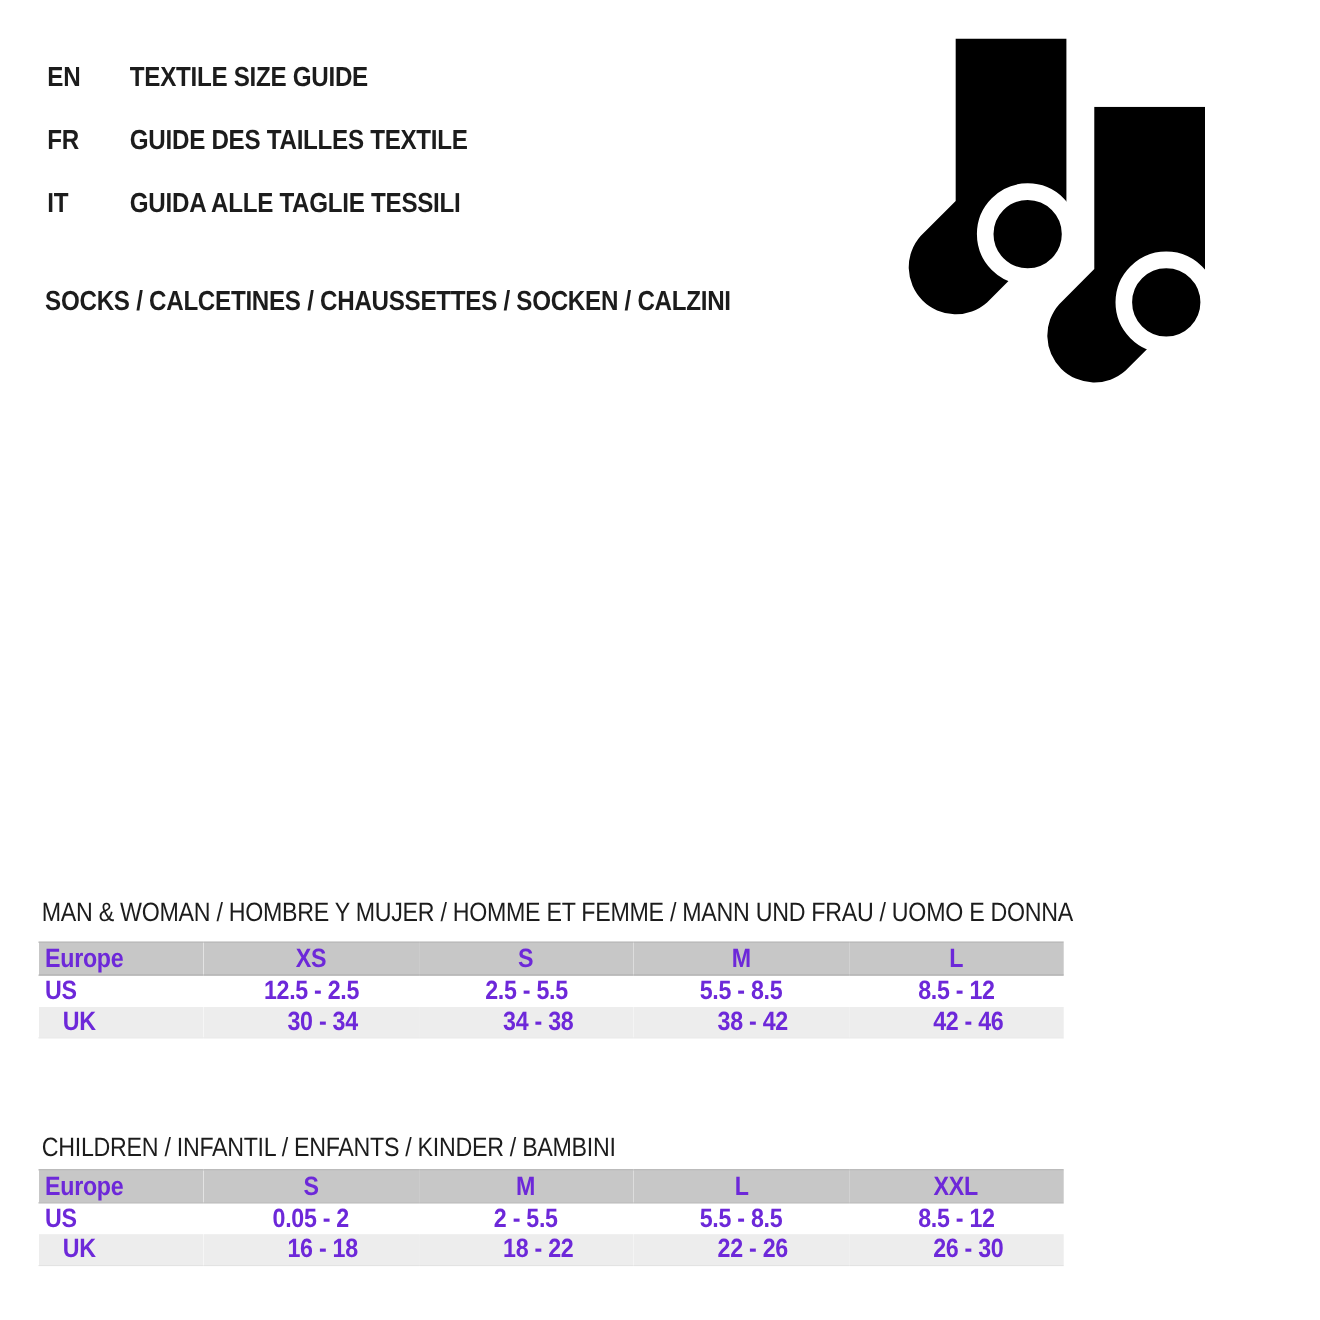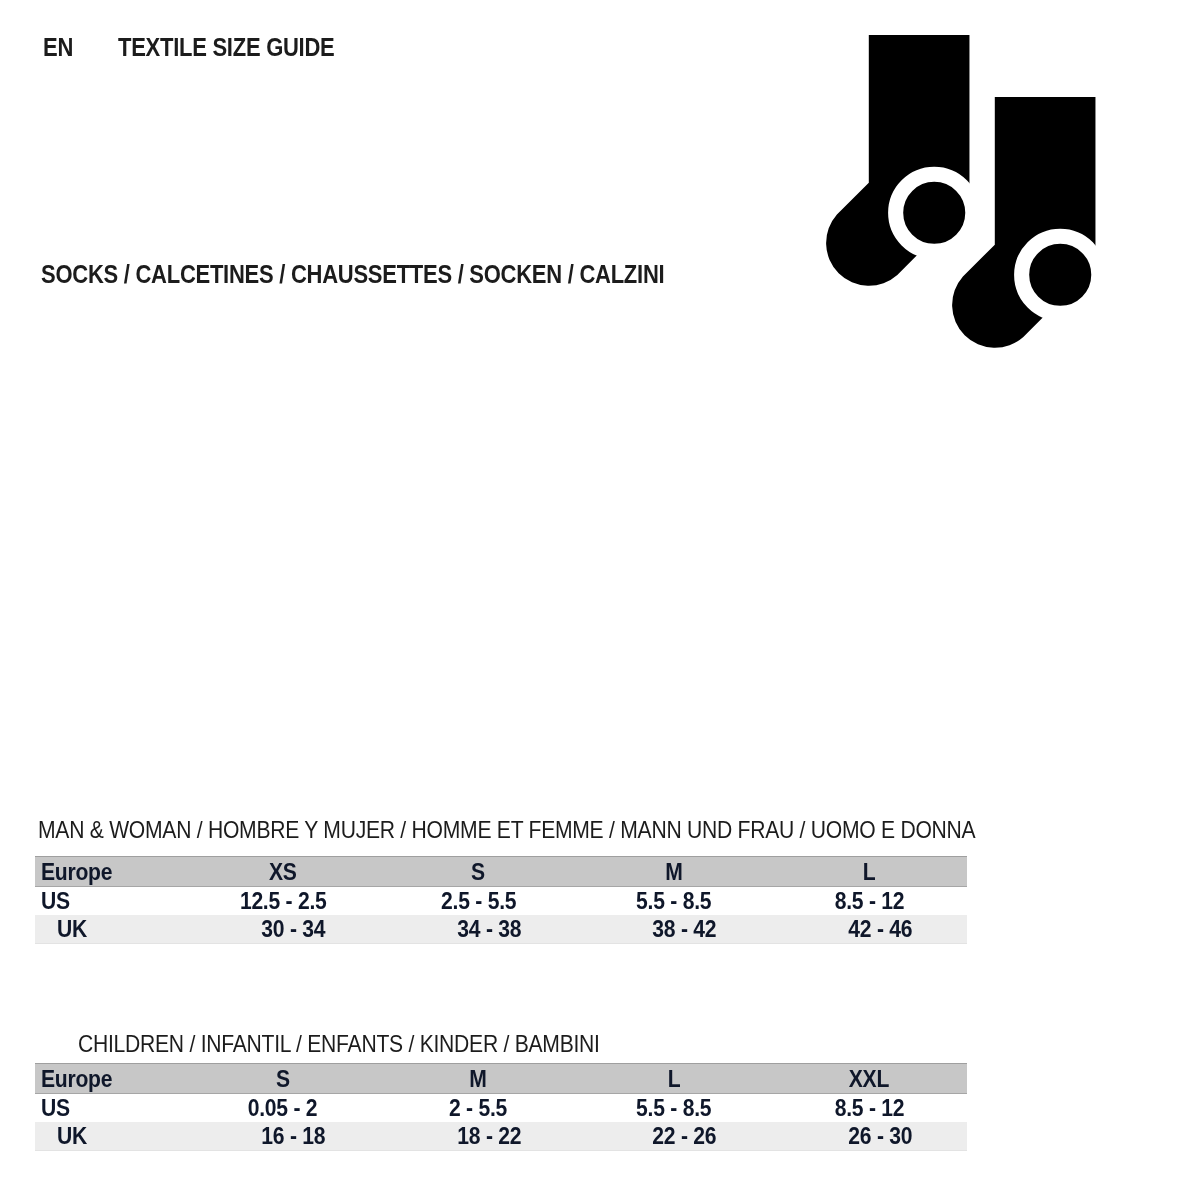--- a/index.html
+++ b/index.html
@@ -8,66 +8,74 @@
     position:relative;
     font-family:"Liberation Sans", sans-serif;
     color:#1c1c1c;
     overflow:hidden;
   }
   .cx { display:inline-block; transform:scaleX(0.88); transform-origin:50% 50%; white-space:nowrap; }
   .cx-l { transform-origin:0 50%; }
 
   
   .lang-block { position:absolute; left:43px; top:30px; }
-  .lang-row { display:flex; height:34.5px; align-items:center; font-size:25px; font-weight:700; letter-spacing:-0.3px; }
+  .lang-row { display:flex; height:34.5px; align-items:center; font-size:25px; font-weight:700; letter-spacing:-0.3px;margin-top:23px; }
   .lang-code { width:75px; flex:0 0 75px; }
 
   
   .category-heading {
     position:absolute; left:41px; top:222px;
     font-size:25px; font-weight:700; letter-spacing:-0.3px;margin-top:38px;
   }
 
   
   .socks-icon { position:absolute; left:812px; top:30px; width:305px; height:325px; }
   .sock-svg { position:absolute; }
   .sock-1 { left:3px; top:5px; }
   .sock-2 { left:129px; top:67px; }
 
   
   .section-heading {
     position:absolute; left:38px;
     font-size:24px; font-weight:400; letter-spacing:-0.3px;
   }
   .heading-adults { top:816px; }
-  .heading-children { top:1030px;margin-left:40px; }
+  .heading-children { top:1030px; }
 
   .size-table { position:absolute; left:35px; width:932px; }
   .table-adults { top:856px; }
   .table-children { top:1063px; }
 
   table { width:932px; border-collapse:collapse; table-layout:fixed; }
   col.c-label { width:150px; }
   th, td {
     font-size:24px; font-weight:700; letter-spacing:-0.3px;
-    text-align:center; vertical-align:middle; color:#0f172a;
+    text-align:center; vertical-align:middle; color:#6d28d9;
     overflow:hidden;
   }
   th { height:30px; background:#c7c7c7; border-top:1px solid #9f9f9f; border-bottom:1px solid #a6a6a6; }
   td { height:14px; }
   th:first-child, td:first-child { text-align:left; padding-left:6px; }
   tbody tr.row-alt td { background:#ededed; border-bottom:1px solid #e3e3e3;padding-left:22px; }
 </style>
 </head>
 <body>
 
 <div class="lang-block">
   <div class="lang-row">
     <span class="lang-code"><span class="cx cx-l">EN</span></span>
     <span class="cx cx-l">TEXTILE SIZE GUIDE</span>
+  </div>
+  <div class="lang-row">
+    <span class="lang-code"><span class="cx cx-l">FR</span></span>
+    <span class="cx cx-l">GUIDE DES TAILLES TEXTILE</span>
+  </div>
+  <div class="lang-row">
+    <span class="lang-code"><span class="cx cx-l">IT</span></span>
+    <span class="cx cx-l">GUIDA ALLE TAGLIE TESSILI</span>
   </div>
 </div>
 
 <div class="category-heading">
   <span class="cx cx-l">SOCKS / CALCETINES / CHAUSSETTES / SOCKEN / CALZINI</span>
 </div>
 
 <div class="socks-icon">
   <svg class="sock-svg sock-1" width="168" height="255" viewBox="15 0 100 152" xmlns="http://www.w3.org/2000/svg">
     <path d="M47,0 H107 V100 L64,143 A25.5,25.5 0 0 1 28,107 L47,88 Z" fill="#000"></path>

